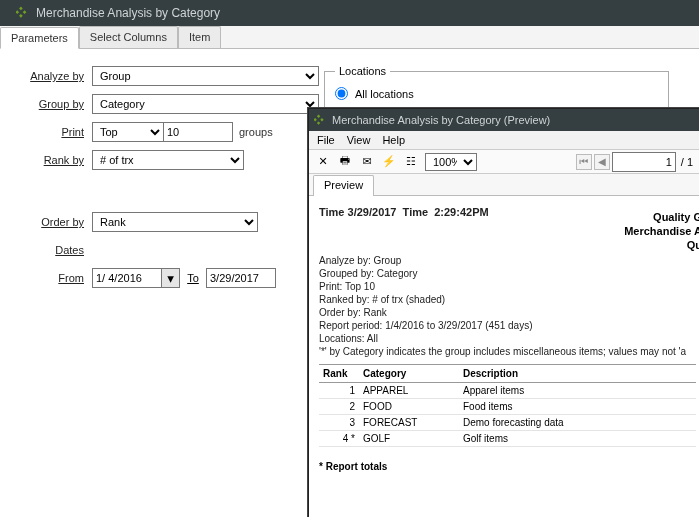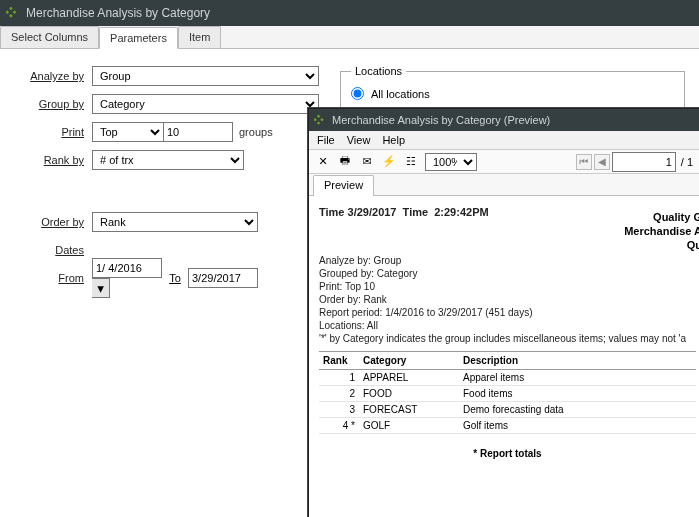--- a/index.html
+++ b/index.html
@@ -1,41 +1,41 @@
 <!DOCTYPE html>
 <html><head>
 <meta charset="utf-8">
 <style>
 * { box-sizing: border-box; margin: 0; padding: 0; }
 body { font-family: Arial, Helvetica, sans-serif; font-size: 11px; background: #fff; width: 699px; height: 517px; overflow: hidden; position: relative; }
 
 
 .main-window { width: 699px; height: 517px; background: #fff; }
-.main-titlebar { height: 26px; background: #353e40; color: #89b752; display: flex; align-items: center; padding: 0 6px; }
+.main-titlebar { height: 26px; background: #353e40; color: #89b752; display: flex; align-items: center; padding: 0 16px; }
 .main-titlebar .logo { width: 14px; height: 14px; margin-right: 6px; }
 .main-titlebar .title { color: #cfd4d6; font-size: 12px; }
 .main-body { background: #fff; height: 491px; position: relative; }
 
 
 .tabs { display: flex; border-bottom: 1px solid #bbb; height: 23px; background:#f4f4f4; }
 .tab { padding: 4px 10px 3px; border: 1px solid #bbb; border-bottom: none; margin-right: 0; background: #ebebeb; color: #333; cursor: pointer; font-size: 11px; border-top-left-radius:2px; border-top-right-radius:2px; }
 .tab.active { background: #fff; font-weight: normal; border-bottom: 1px solid #fff; position: relative; top: 1px; }
 
 .params { padding: 16px 18px; position: relative; }
 .row { display: flex; align-items: center; margin-bottom: 6px; height: 22px; }
 .row label { width: 74px; text-align: right; padding-right: 8px; color: #222; text-decoration: underline; }
 .row label.no-u { text-decoration: none; }
 select, input[type=text] { border: 1px solid #767676; font-size: 11px; padding: 1px 3px; height: 20px; background: #fff; }
 select { height: 20px; }
 .groups-label { margin-left: 6px; color: #333; }
-.fieldset { border: 1px solid #aaa; margin: 2px 0 0 0; position: absolute; top:14px; left:340px; width:345px; padding: 10px; }
+.fieldset { border: 1px solid #aaa; margin: 2px 0 0 0; position: absolute; top:14px; left:324px; width:345px; padding: 10px; }
 .fieldset legend { padding: 0 4px; font-size:11px;}
 .radio-row { display:flex;align-items:center; gap:4px; }
 input[type=radio]{ margin-right:3px;}
-.date-pick { position:relative; display:inline-flex;flex-direction:column; }
+.date-pick { position:relative; display:inline-flex; }
 .date-pick button { width:18px; height:20px; border:1px solid #767676; border-left:none; background:#e5e5e5; display:flex;align-items:center;justify-content:center; }
 
 
 .preview-window { position: absolute; left: 6px; top: 33px; width: 693px; height: 484px; pointer-events:none; }
 .preview-inner { position:absolute; left:302px; top:75px; width:395px; height:412px; border:1px solid #222; background:#fff; box-shadow: -1px -1px 0 #444; pointer-events:auto; }
 .preview-titlebar{ height:22px; background:#353e40; color:#cfd4d6; display:flex;align-items:center;padding:0 5px; font-size:11px;}
 .preview-titlebar .logo{width:13px;height:13px;margin-right:5px;}
 .pv-menubar{ height:19px; background:#f2f2f2; border-bottom:1px solid #ccc; display:flex; align-items:center; gap:12px; padding:0 8px; font-size:11px;}
 .pv-toolbar{ height:24px; background:#fafafa; border-bottom:1px solid #ccc; display:flex; align-items:center; gap:6px; padding:0 6px;}
 .tool-icon{ width:16px;height:16px;display:flex;align-items:center;justify-content:center;cursor:pointer;}
@@ -45,40 +45,40 @@
 .pv-page{ padding:10px 6px 6px 10px; height:324px; overflow:hidden; position:relative;}
 .pv-meta{ font-size:11px; color:#222;}
 .pv-meta .bold{font-weight:bold;}
 .pv-right-head{ position:absolute; right:0; top:14px; text-align:right; font-weight:bold; font-size:11px; line-height:14px;}
 .pv-params-list{ margin-top:36px; font-size:10px; line-height:13px; color:#222;}
 .pv-params-list div{ white-space:nowrap;}
 .pv-table{ margin-top:6px; width:100%; font-size:10px; border-collapse:collapse;}
 .pv-table th{ text-align:left; border-top:1px solid #999; border-bottom:1px solid #999; padding:3px 4px; font-weight:bold;}
 .pv-table td{ padding:2px 4px; border-bottom:1px solid #e4e4e4;}
 .pv-table td.rank{ text-align:right; width:36px;}
-.pv-footer{ text-align:center; font-weight:bold;font-size:10px; margin-top:14px;}
+.pv-footer{ font-weight:bold;font-size:10px; margin-top:14px;}
 .nav-group{display:flex;align-items:center;gap:2px;margin-left:auto;}
 .nav-btn{width:16px;height:16px;border:1px solid #bbb;background:#f3f3f3;color:#888;display:flex;align-items:center;justify-content:center;font-size:10px;}
 .page-input{width:64px;height:18px;text-align:right;border:1px solid #767676;}
 svg.logomark path{fill:#6fa023;}
 </style>
 </head>
 <body>
 
 <div class="main-window">
   <div class="main-titlebar">
     <svg class="logo logomark" viewBox="0 0 16 16">
         <path d="M8 1l3 3-3 3-3-3zM2 7l3 3-3 3-3-3zM14 7l3 3-3 3-3-3zM8 13l3 3-3 3-3-3z" transform="scale(.7)"></path>
       </svg>
     <span class="title">Merchandise Analysis by Category</span>
   </div>
   <div class="main-body">
     <div class="tabs">
+      <div class="tab active">Parameters</div>
       <div class="tab">Select Columns</div>
-      <div class="tab active">Parameters</div>
       <div class="tab">Item</div>
     </div>
 
     <div class="params">
       <div class="row">
         <label>Analyze by</label>
         <select style="width:227px"><option>Group</option></select>
       </div>
       <div class="row">
         <label>Group by</label>
@@ -166,20 +166,21 @@
       </div>
       <div class="pv-right-head">
         <div>Quality G</div>
         <div>Merchandise A</div>
         <div>Qu</div>
       </div>
       <div class="pv-params-list">
         <div>Analyze by: Group</div>
         <div>Grouped by: Category</div>
         <div>Print: Top  10</div>
+        <div>Ranked by: # of trx (shaded)</div>
         <div>Order by: Rank</div>
         <div>Report period: 1/4/2016 to 3/29/2017 (451 days)</div>
         <div>Locations: All</div>
         <div>'*' by Category indicates the group includes miscellaneous items; values may not 'a</div>
       </div>
       <table class="pv-table">
         <thead>
             <tr>
           <th style="width:40px">Rank</th>
           <th style="width:100px">Category</th>

